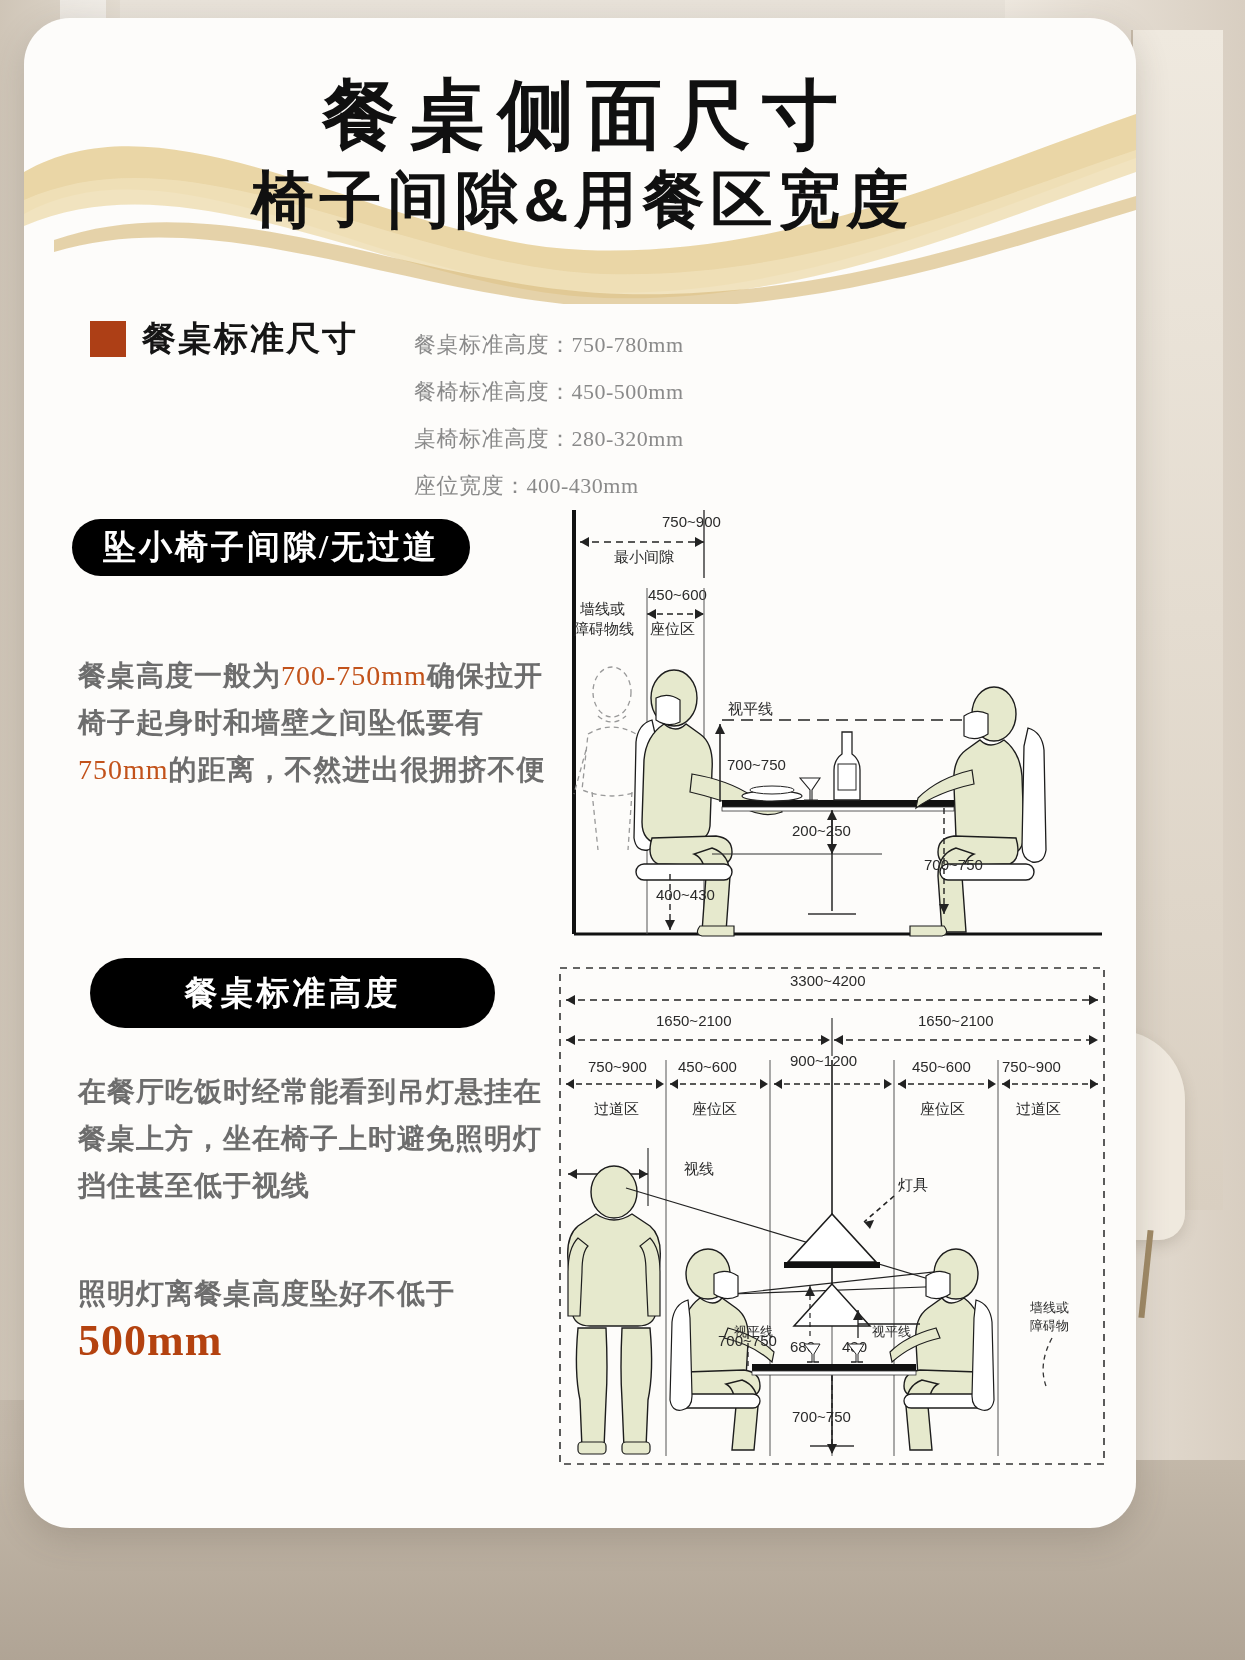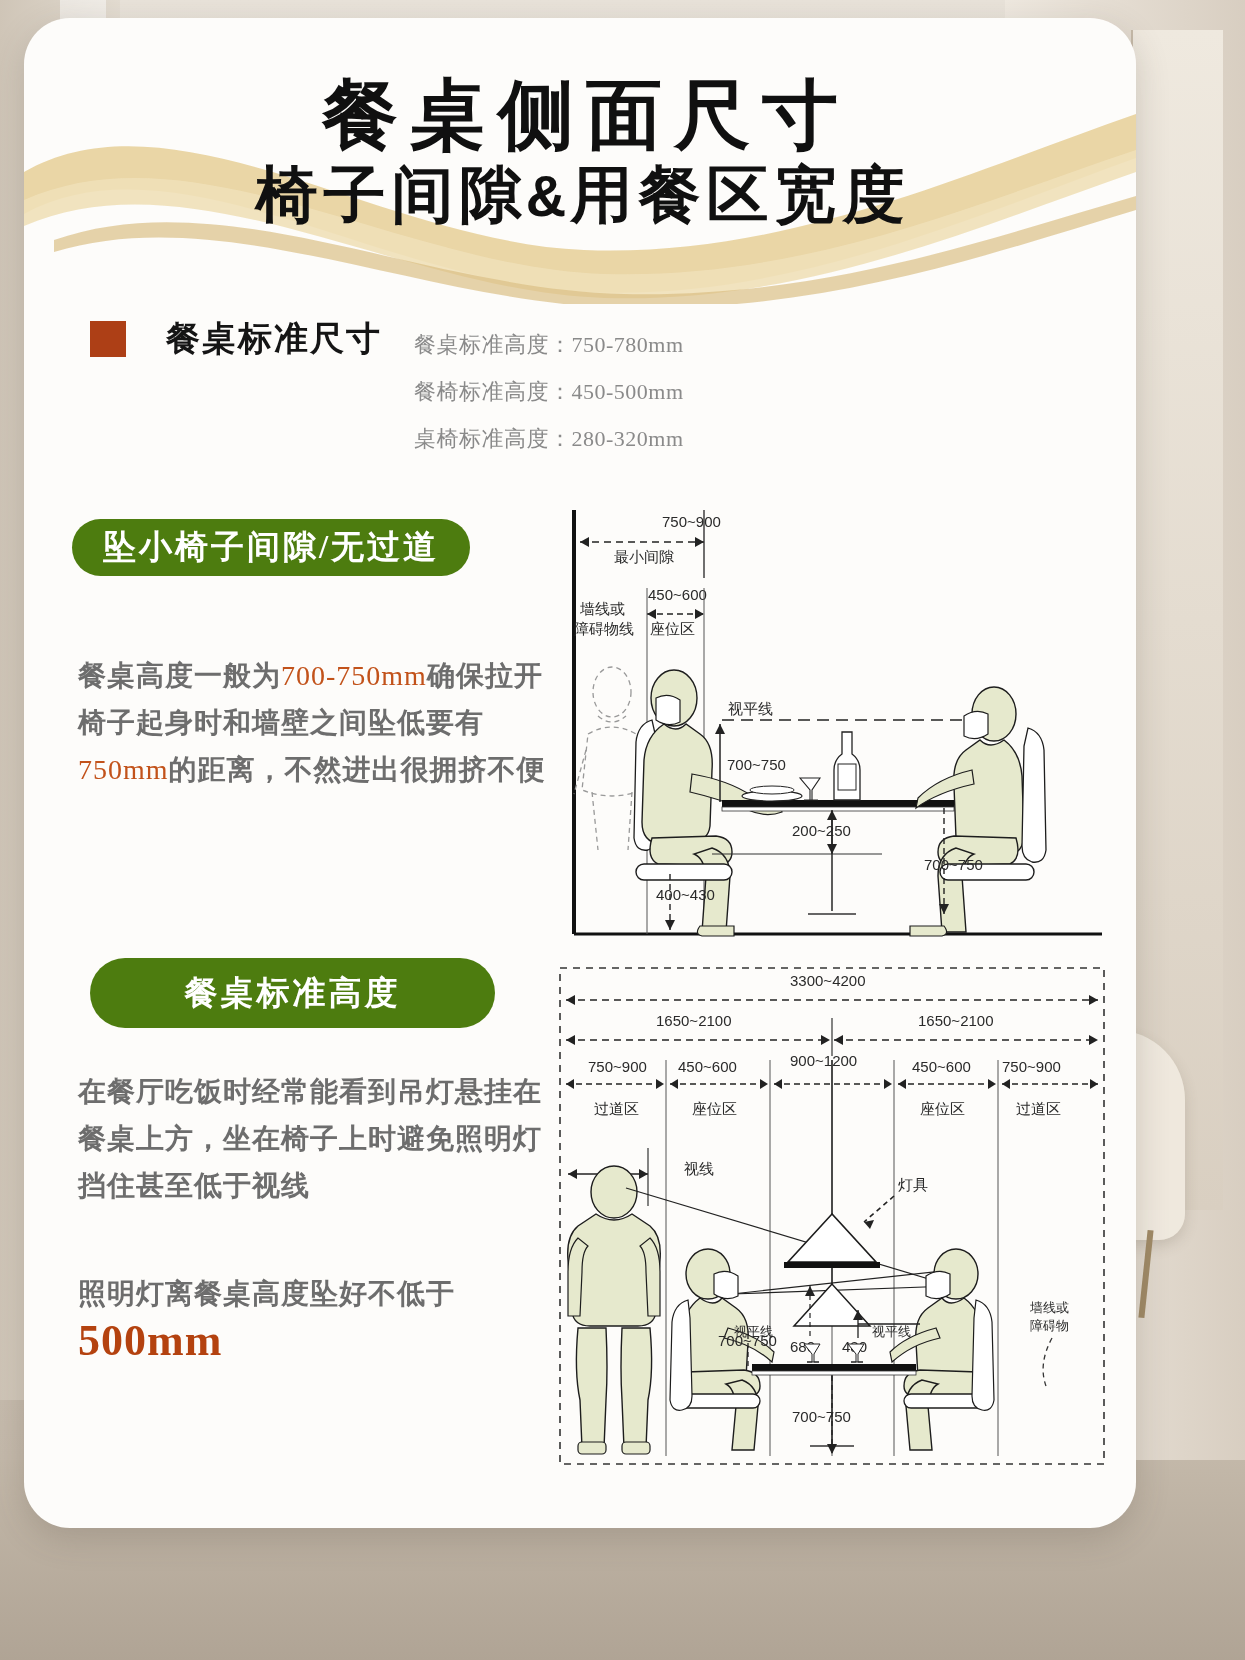--- a/index.html
+++ b/index.html
@@ -56,45 +56,45 @@
   #ribbon { position:absolute; left:0; top:36px; width:1112px; height:250px; pointer-events:none; }
 
   
   .title-wrap { position:absolute; left:0; top:54px; width:1112px; text-align:center; }
   .t-line1 {
     font-family: Liberation Sans, sans-serif;
     font-size: 76px; font-weight: 700; letter-spacing: 12px;
     color: #101010; line-height: 1.14; text-indent: 12px;
   }
   .t-line2 {
-    font-family: Liberation Mono, monospace;
+    font-family: Liberation Sans, sans-serif;
     font-size: 62px; font-weight: 700; letter-spacing: 6px;
     color: #101010; line-height: 1.18; margin-top: 4px; text-indent: 6px;
   }
 
   
   .std-head {
     position:absolute; left:66px; top:298px;
-    display:flex; align-items:center; gap:40px;
+    display:flex; align-items:center; gap:16px;
   }
   .std-sq { width:36px; height:36px; background:#ad3f16; }
   .std-title {
     font-family:"Liberation Serif","DejaVu Serif",serif;
     font-size:34px; font-weight:700; color:#151515; letter-spacing:2px;
   }
   .std-list {
     position:absolute; left:390px; top:303px;
     font-family:"Liberation Serif","DejaVu Serif",serif;
     color:#8a8a8a; font-size:22px; line-height:47px; letter-spacing:.5px;
   }
 
   
   .pill {
     position:absolute;
-    background:#4d7c0f;
+    background:#000000;
     border-radius:46px;
     display:flex; align-items:center; justify-content:center;
     color:#ffffff;
     font-family:"Liberation Serif","DejaVu Serif",serif;
     font-weight:700; letter-spacing:3px;
   }
   #pill1 { left:48px; top:501px; width:398px; height:57px; font-size:33px; }
   #pill2 { left:66px; top:940px; width:405px; height:70px; font-size:33px; }
 
   
@@ -155,20 +155,21 @@
 
   <div class="std-head">
     <div class="std-sq"></div>
     <div class="std-title">餐桌标准尺寸</div>
   </div>
 
   <div class="std-list">
     <div>餐桌标准高度：750-780mm</div>
     <div>餐椅标准高度：450-500mm</div>
     <div>桌椅标准高度：280-320mm</div>
+    <div>座位宽度：400-430mm</div>
   </div>
 
   <div class="pill" id="pill1">
     <span>坠小椅子间隙/无过道</span>
   </div>
 
   <div class="para" id="para1">
     <span>餐桌高度一般为</span><span class="hl">700-750mm</span><span>确保拉开椅子起身时和墙壁之间坠低要有</span><span class="hl">750mm</span><span>的距离，不然进出很拥挤不便</span>
   </div>
 

